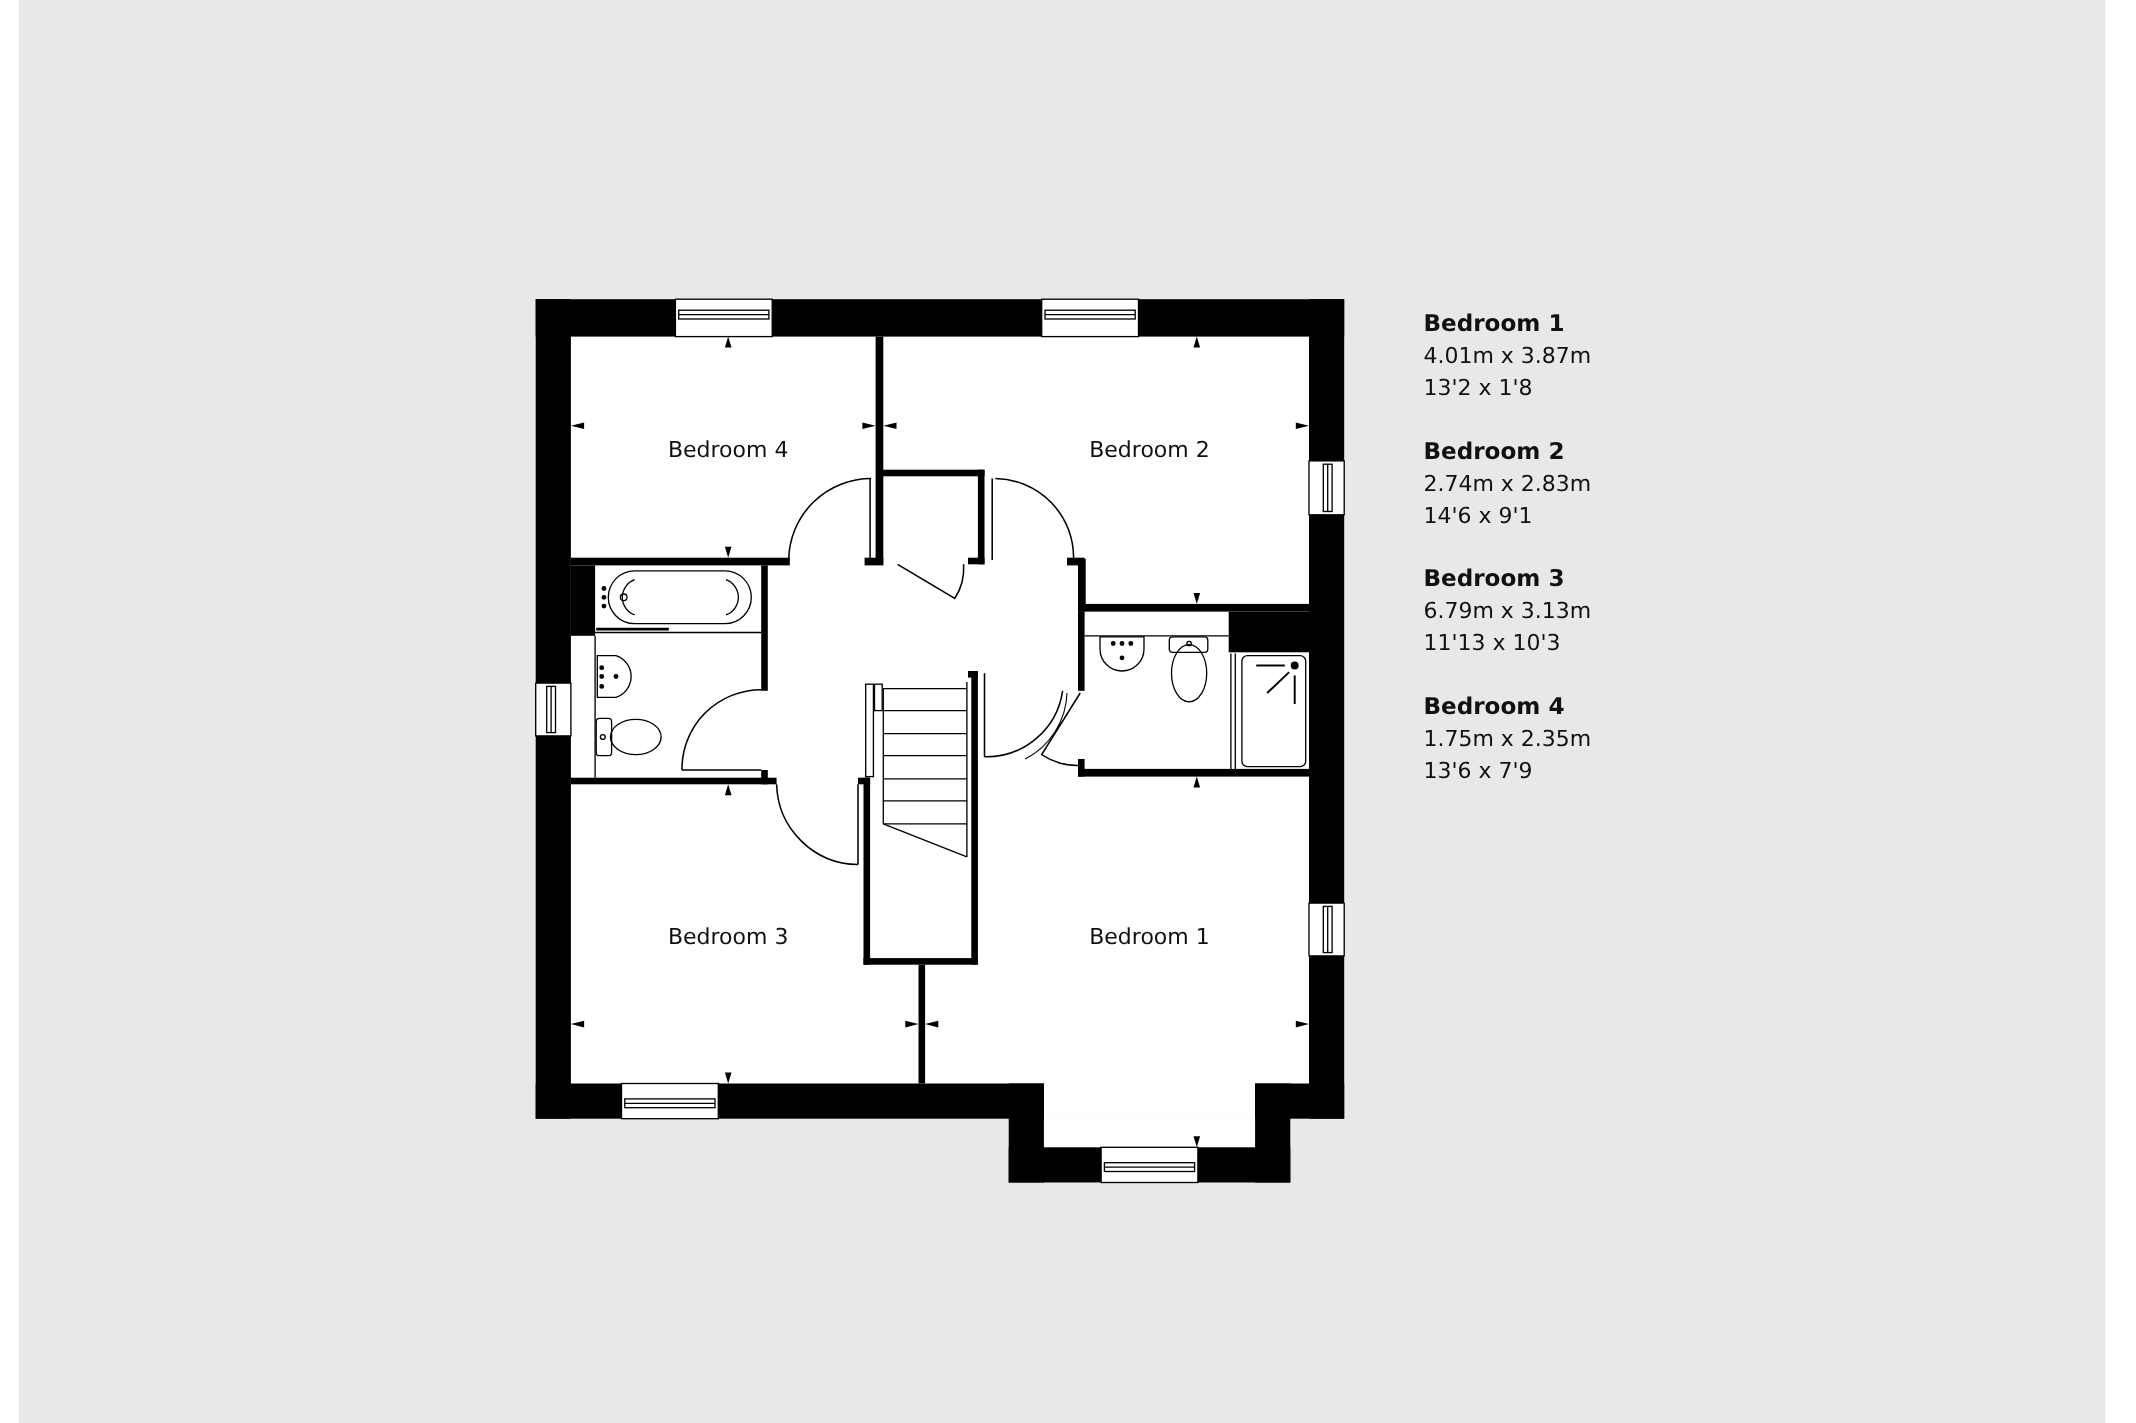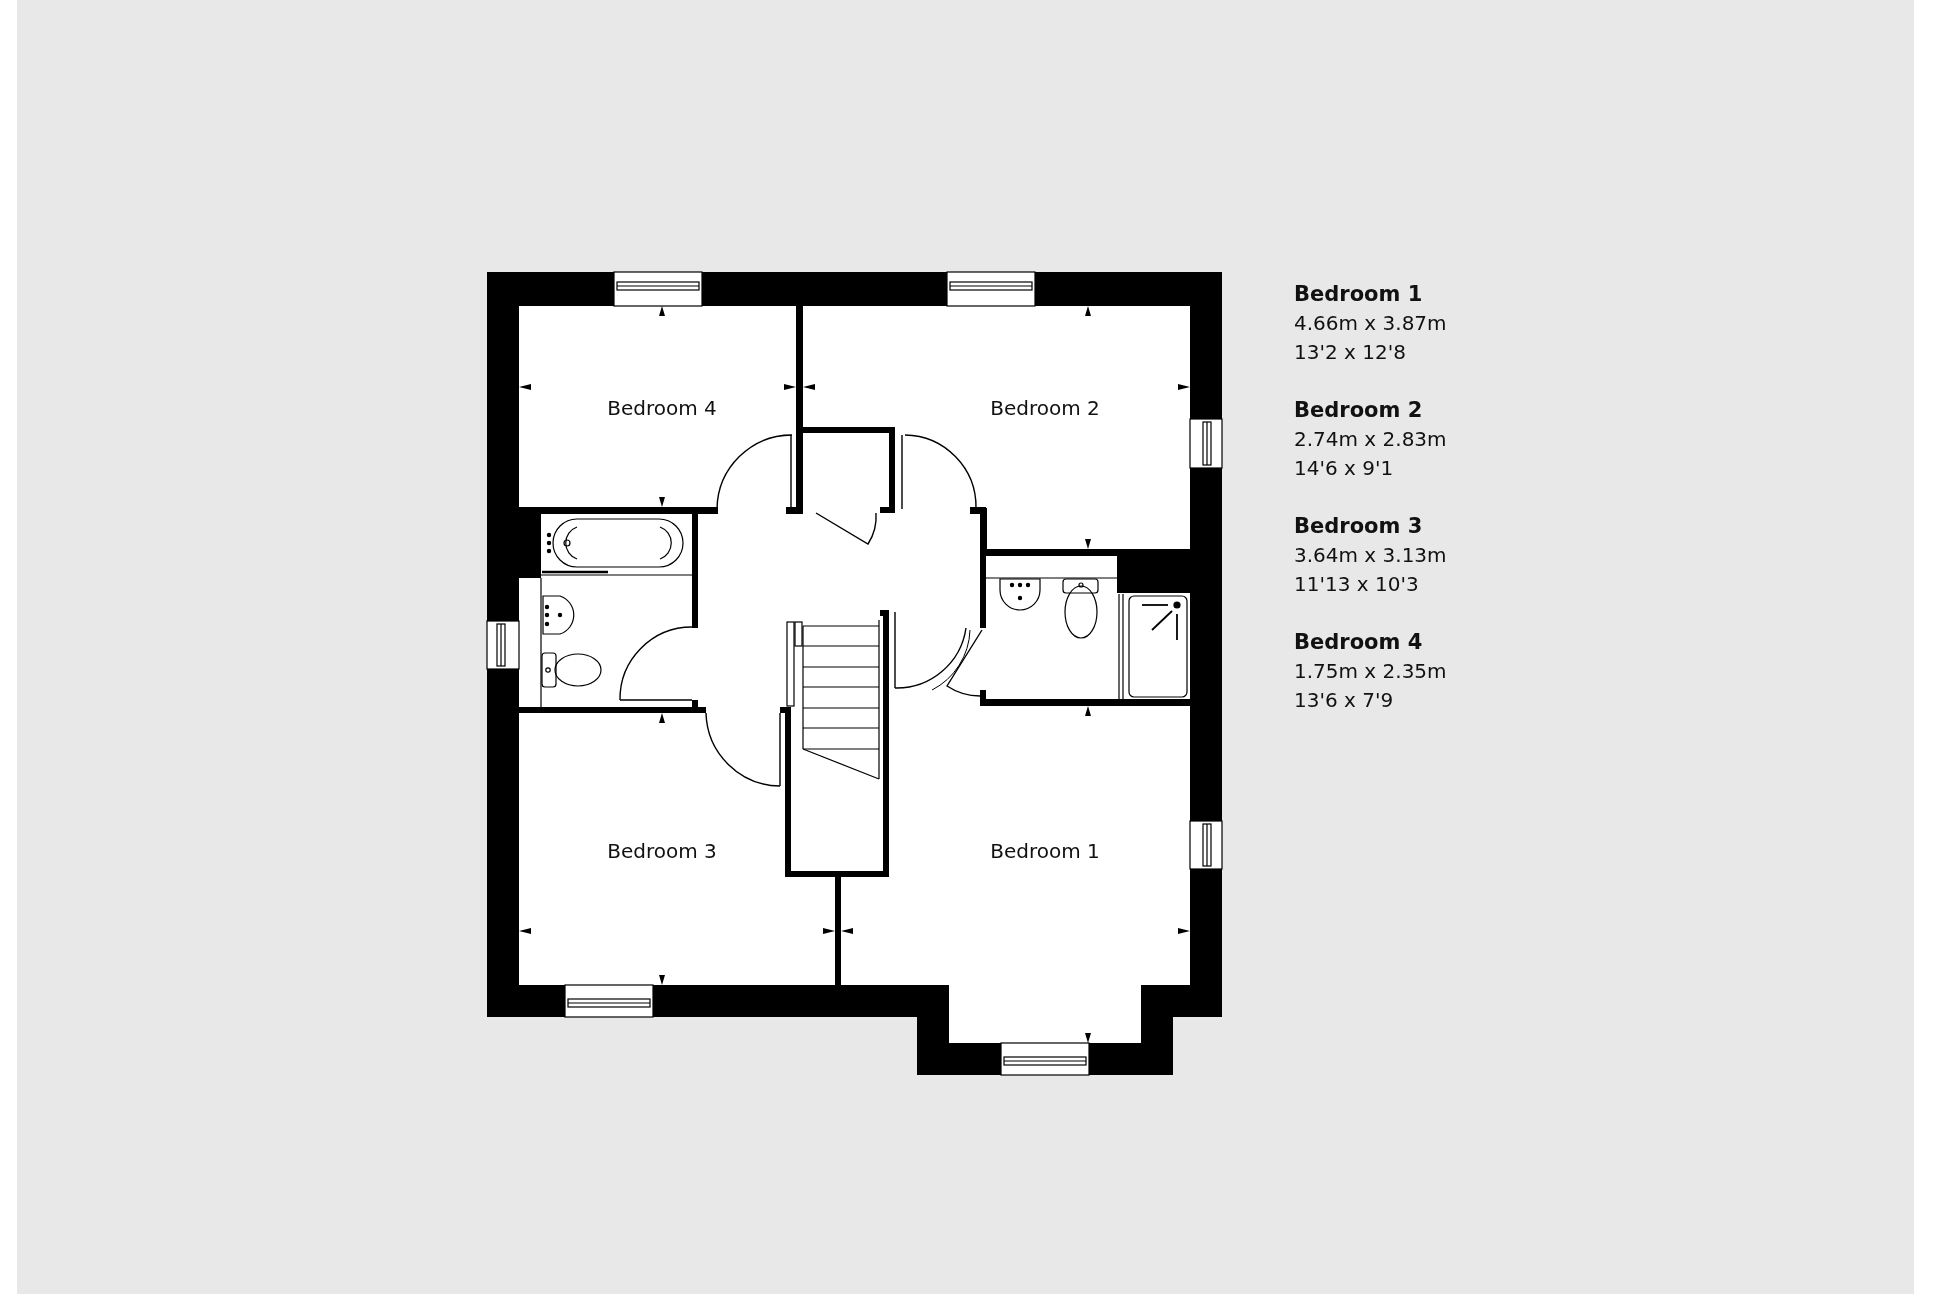--- a/index.html
+++ b/index.html
@@ -220,31 +220,31 @@
     <text class="room-label" x="662" y="415" text-anchor="middle">Bedroom 4</text>
     <text class="room-label" x="1045" y="415" text-anchor="middle">Bedroom 2</text>
     <text class="room-label" x="662" y="858" text-anchor="middle">Bedroom 3</text>
     <text class="room-label" x="1045" y="858" text-anchor="middle">Bedroom 1</text>
   </g>
 </svg>
 
 <div id="legend">
   <div class="legend-entry">
     <div class="legend-name">Bedroom 1</div>
-    <div class="legend-line">4.66m x 3.87m</div>
-    <div class="legend-line">13'2 x 12'8</div>
+    <div class="legend-line">4.01m x 3.87m</div>
+    <div class="legend-line">13'2 x 1'8</div>
   </div>
   <div class="legend-entry">
     <div class="legend-name">Bedroom 2</div>
     <div class="legend-line">2.74m x 2.83m</div>
     <div class="legend-line">14'6 x 9'1</div>
   </div>
   <div class="legend-entry">
     <div class="legend-name">Bedroom 3</div>
-    <div class="legend-line">3.64m x 3.13m</div>
+    <div class="legend-line">6.79m x 3.13m</div>
     <div class="legend-line">11'13 x 10'3</div>
   </div>
   <div class="legend-entry">
     <div class="legend-name">Bedroom 4</div>
     <div class="legend-line">1.75m x 2.35m</div>
     <div class="legend-line">13'6 x 7'9</div>
   </div>
 </div>
 
 </body></html>

